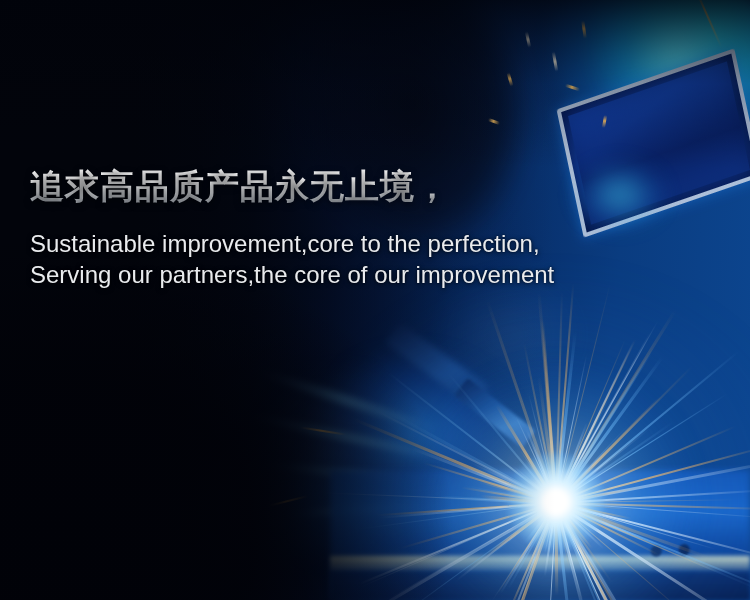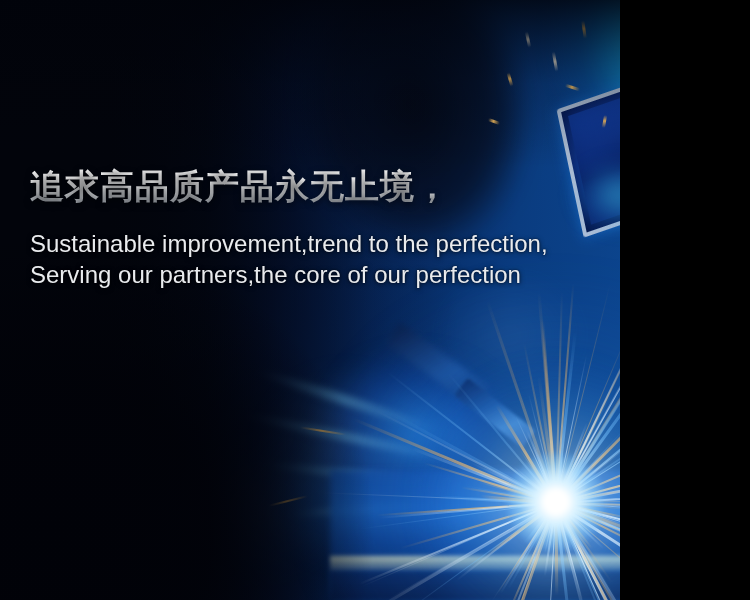--- a/index.html
+++ b/index.html
@@ -2,21 +2,21 @@
 <html><head>
 <meta charset="utf-8">
 <style>
   html, body {
     margin: 0;
     padding: 0;
     background: #000;
   }
   #banner {
     position: relative;
-    width: 620px;
+    width: 750px;
     height: 600px;
     overflow: hidden;
     background: #03060f;
     font-family: "Liberation Sans", "DejaVu Sans", sans-serif;
   }
 
   
   .layer { position: absolute; inset: 0; pointer-events: none; }
   .bg-base2 {
     background:
@@ -414,18 +414,18 @@
   <div class="spark" style="left:300px;top:430px;width:46px;height:2px;transform:rotate(9deg);"></div>
   <div class="spark" style="left:268px;top:500px;width:40px;height:2px;transform:rotate(-14deg);"></div>
 
   <div class="layer vignette-left"></div>
   <div class="layer vignette-bottomleft"></div>
   <div class="layer vignette-top"></div>
 
   <div class="copy">
     <div class="headline">追求高品质产品永无止境，</div>
     <div class="sub-wrap">
-      <div class="subline">Sustainable improvement,trend to the perfection,</div>
-      <div class="subline">Serving our partners,the core of our perfection</div>
+      <div class="subline">Sustainable improvement,core to the perfection,</div>
+      <div class="subline">Serving our partners,the core of our improvement</div>
     </div>
   </div>
 
 </div>
 
 </body></html>

